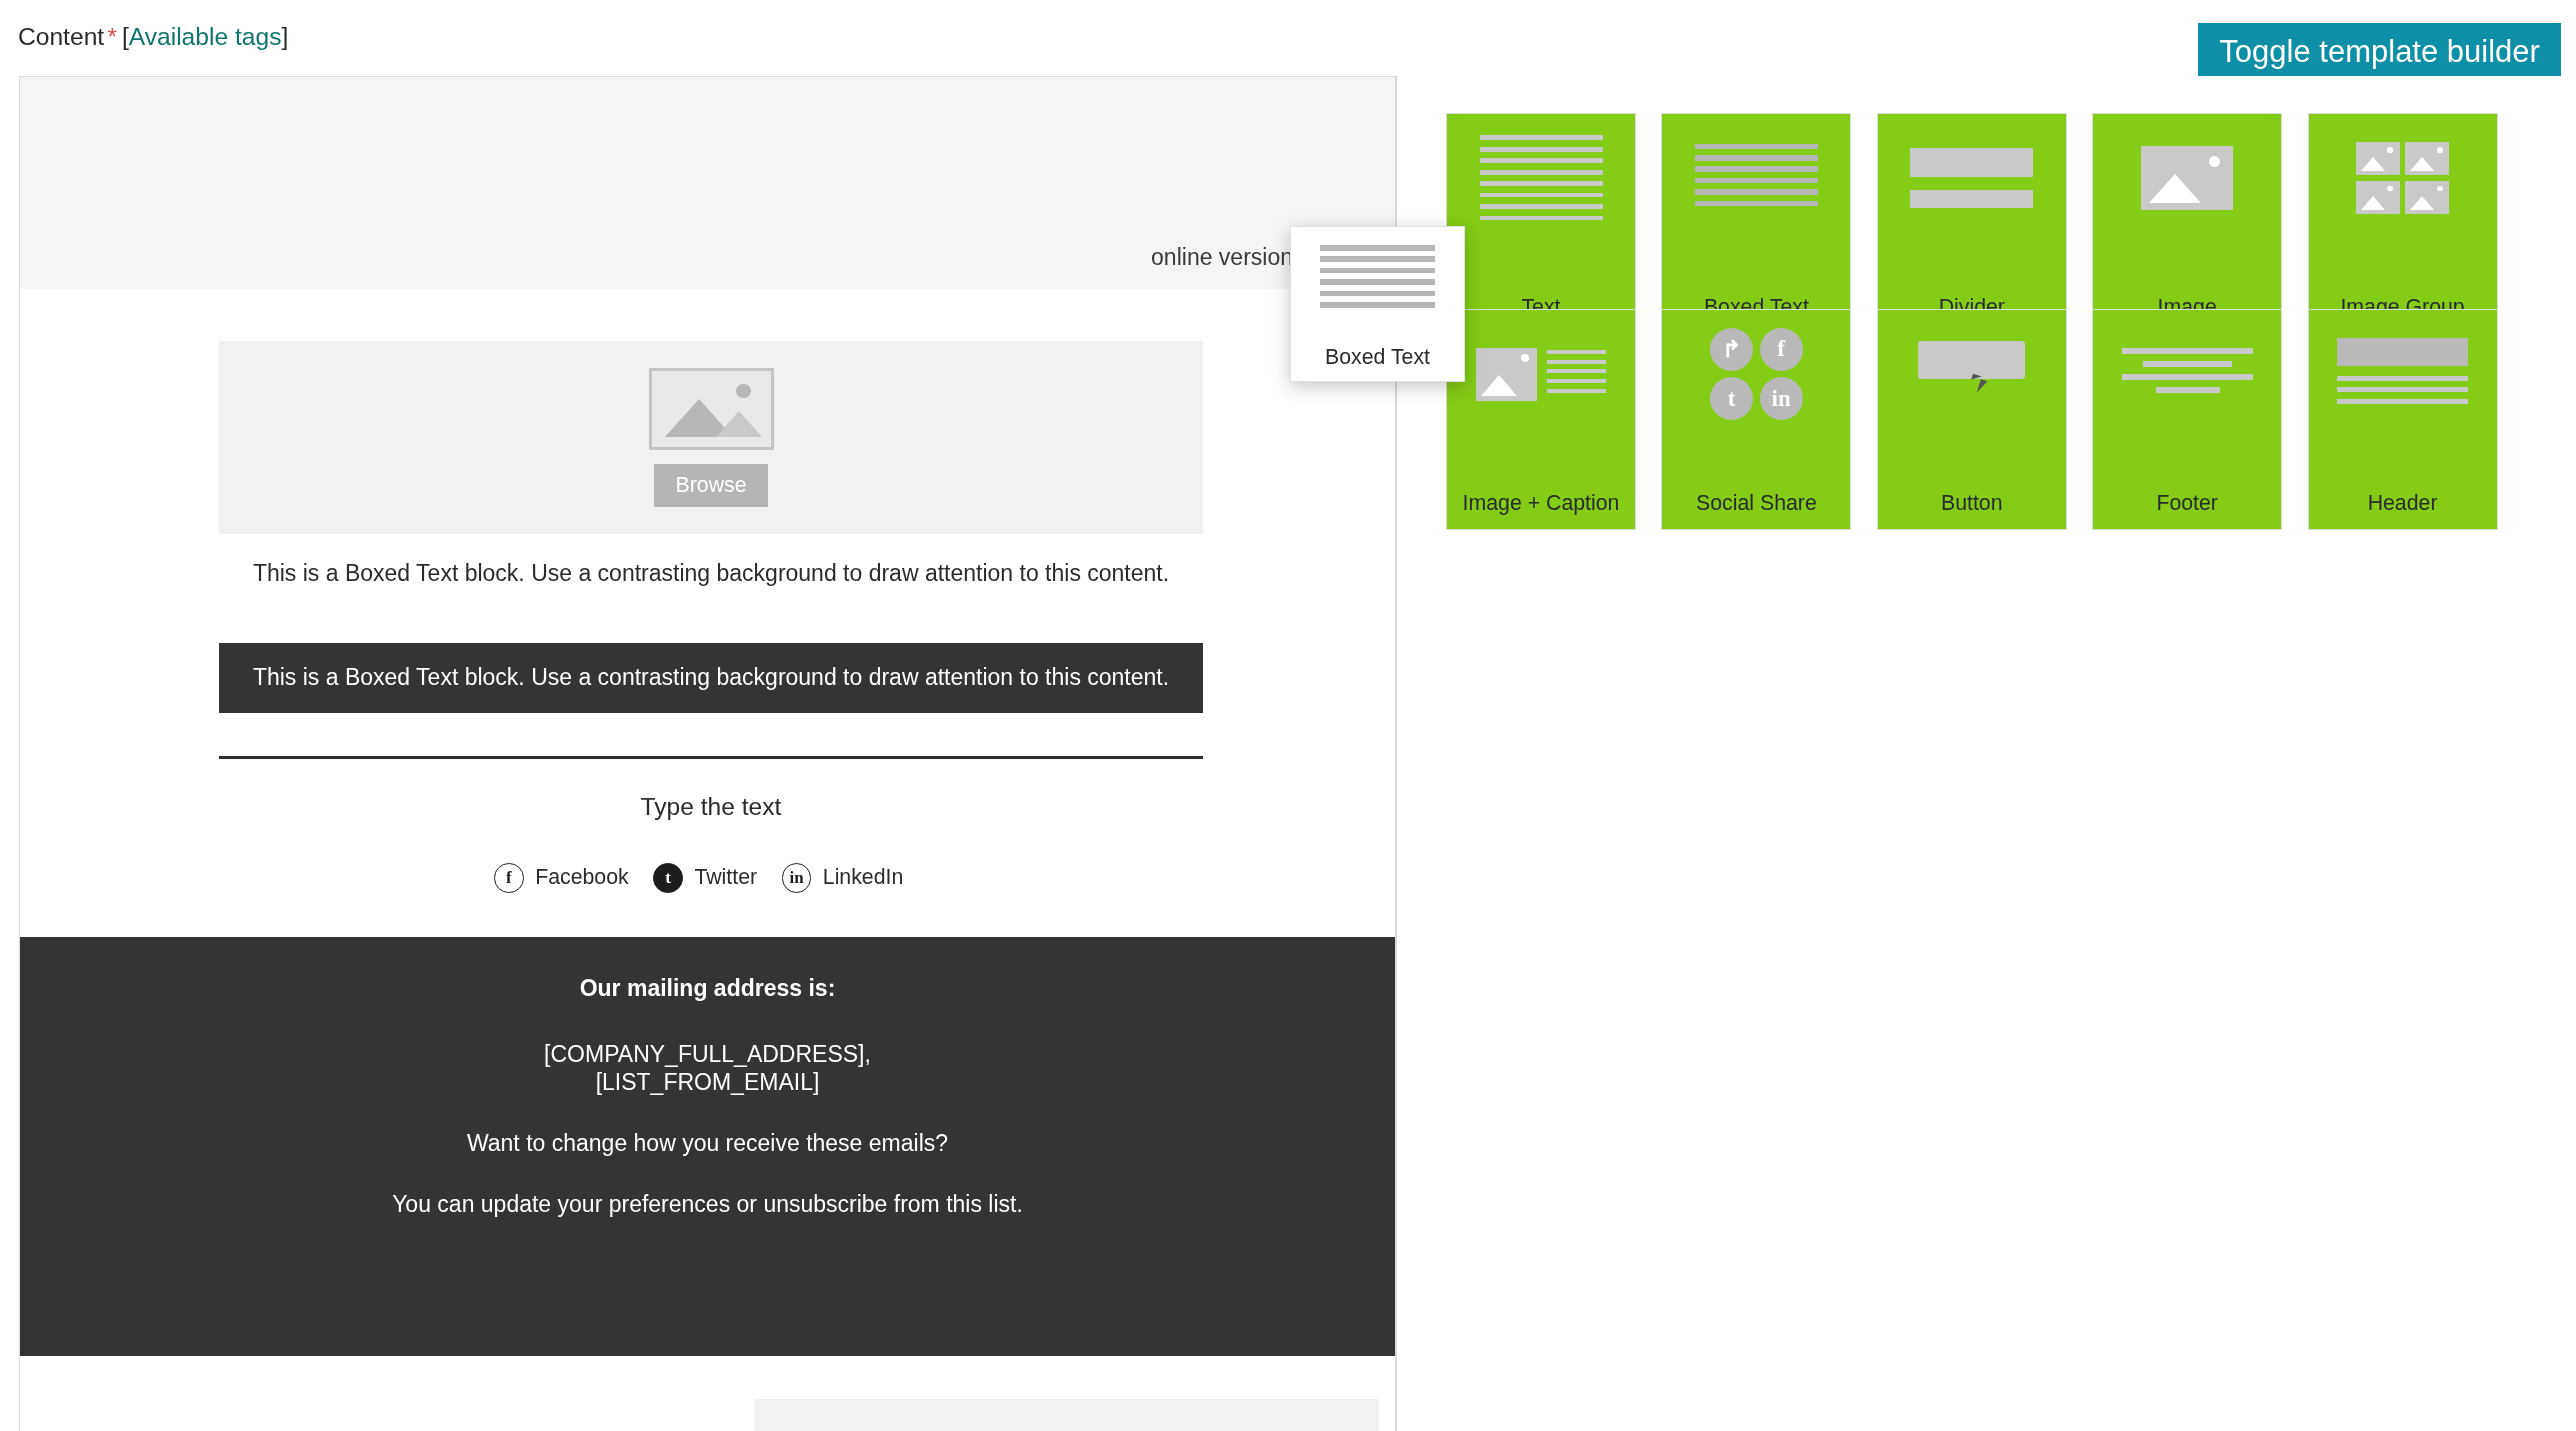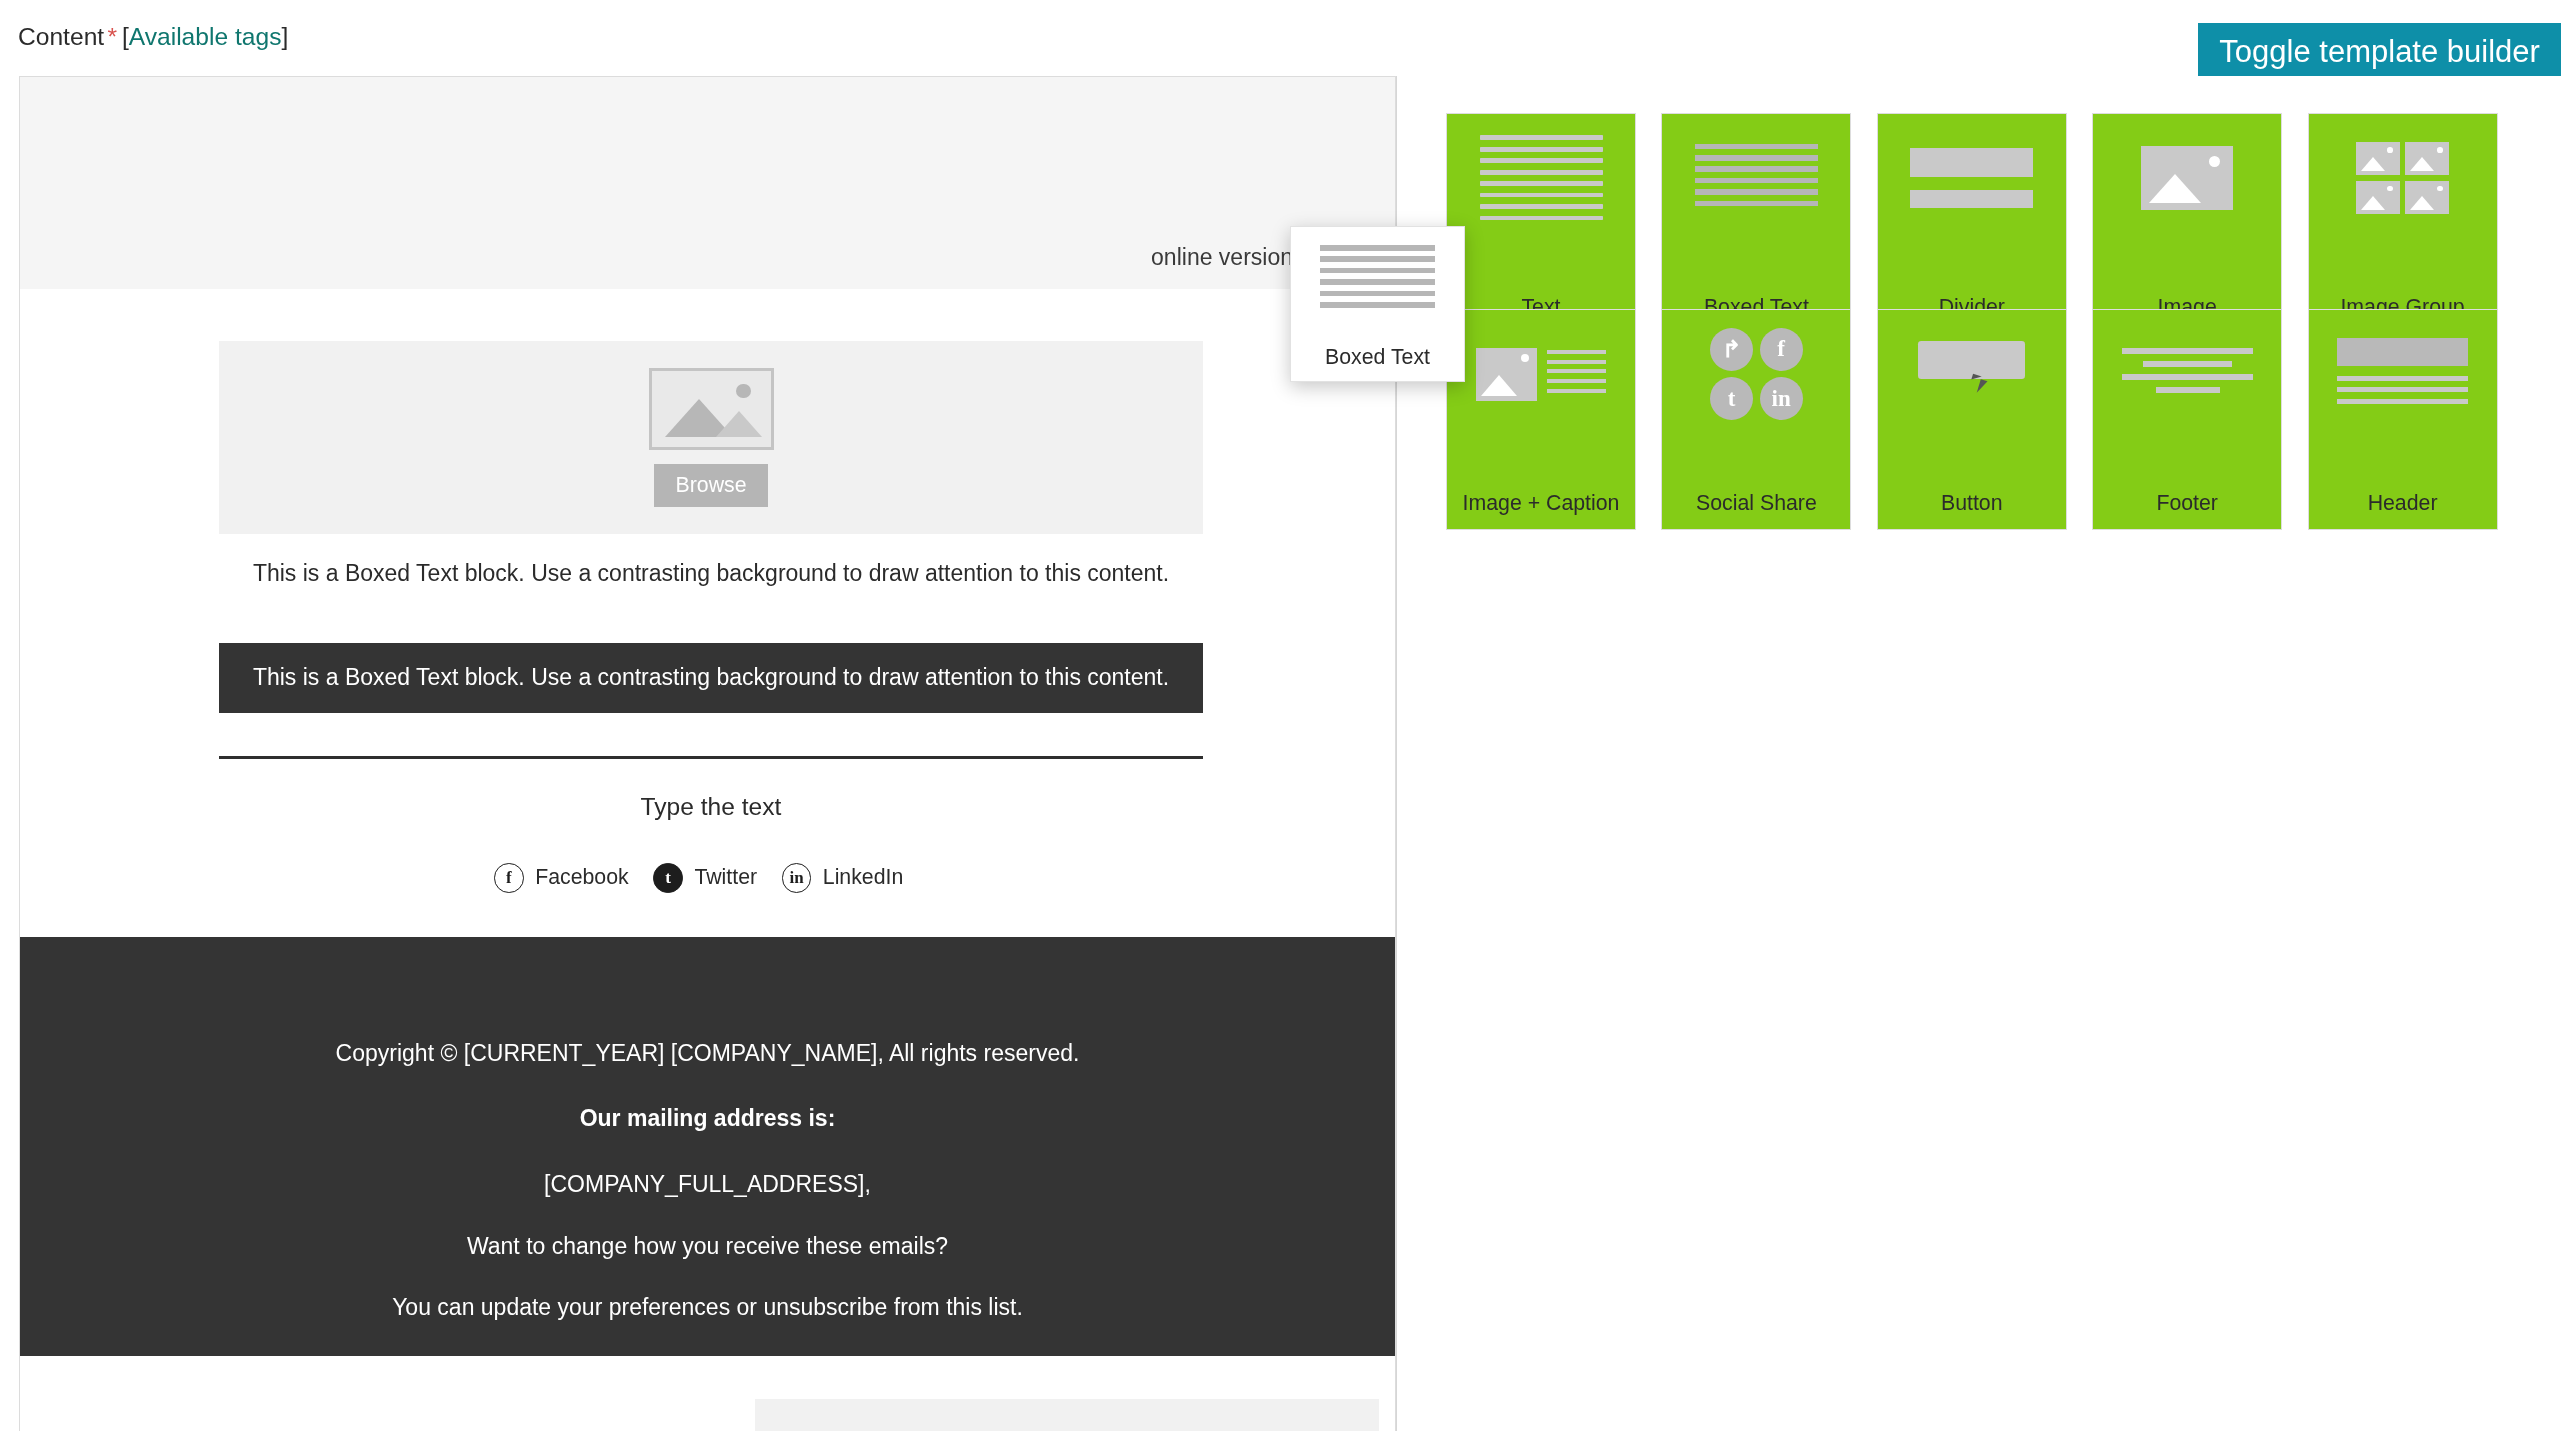--- a/index.html
+++ b/index.html
@@ -293,23 +293,23 @@
   <div class="inner-col" id="social-row">
     <span class="soc-ico">f</span>
     <span class="soc-label">Facebook</span>
     <span class="soc-ico filled">t</span>
     <span class="soc-label">Twitter</span>
     <span class="soc-ico">in</span>
     <span class="soc-label">LinkedIn</span>
   </div>
 
   <div id="preview-footer">
-    <p class="line l1">Copyright © [CURRENT_YEAR] [COMPANY_NAME], All rights reserved.</p>
     <p class="line l2">Our mailing address is:</p>
     <p class="line l3">[COMPANY_FULL_ADDRESS],</p>
+    <p class="line">[LIST_FROM_EMAIL]</p>
     <p class="line l4">Want to change how you receive these emails?</p>
     <p class="line l5">You can update your preferences or unsubscribe from this list.</p>
   </div>
 
   <div id="preview-bottom-strip"></div>
 </div>
 
 <div id="preview-bottom-inner"></div>
 <div id="vsep"></div>
 

